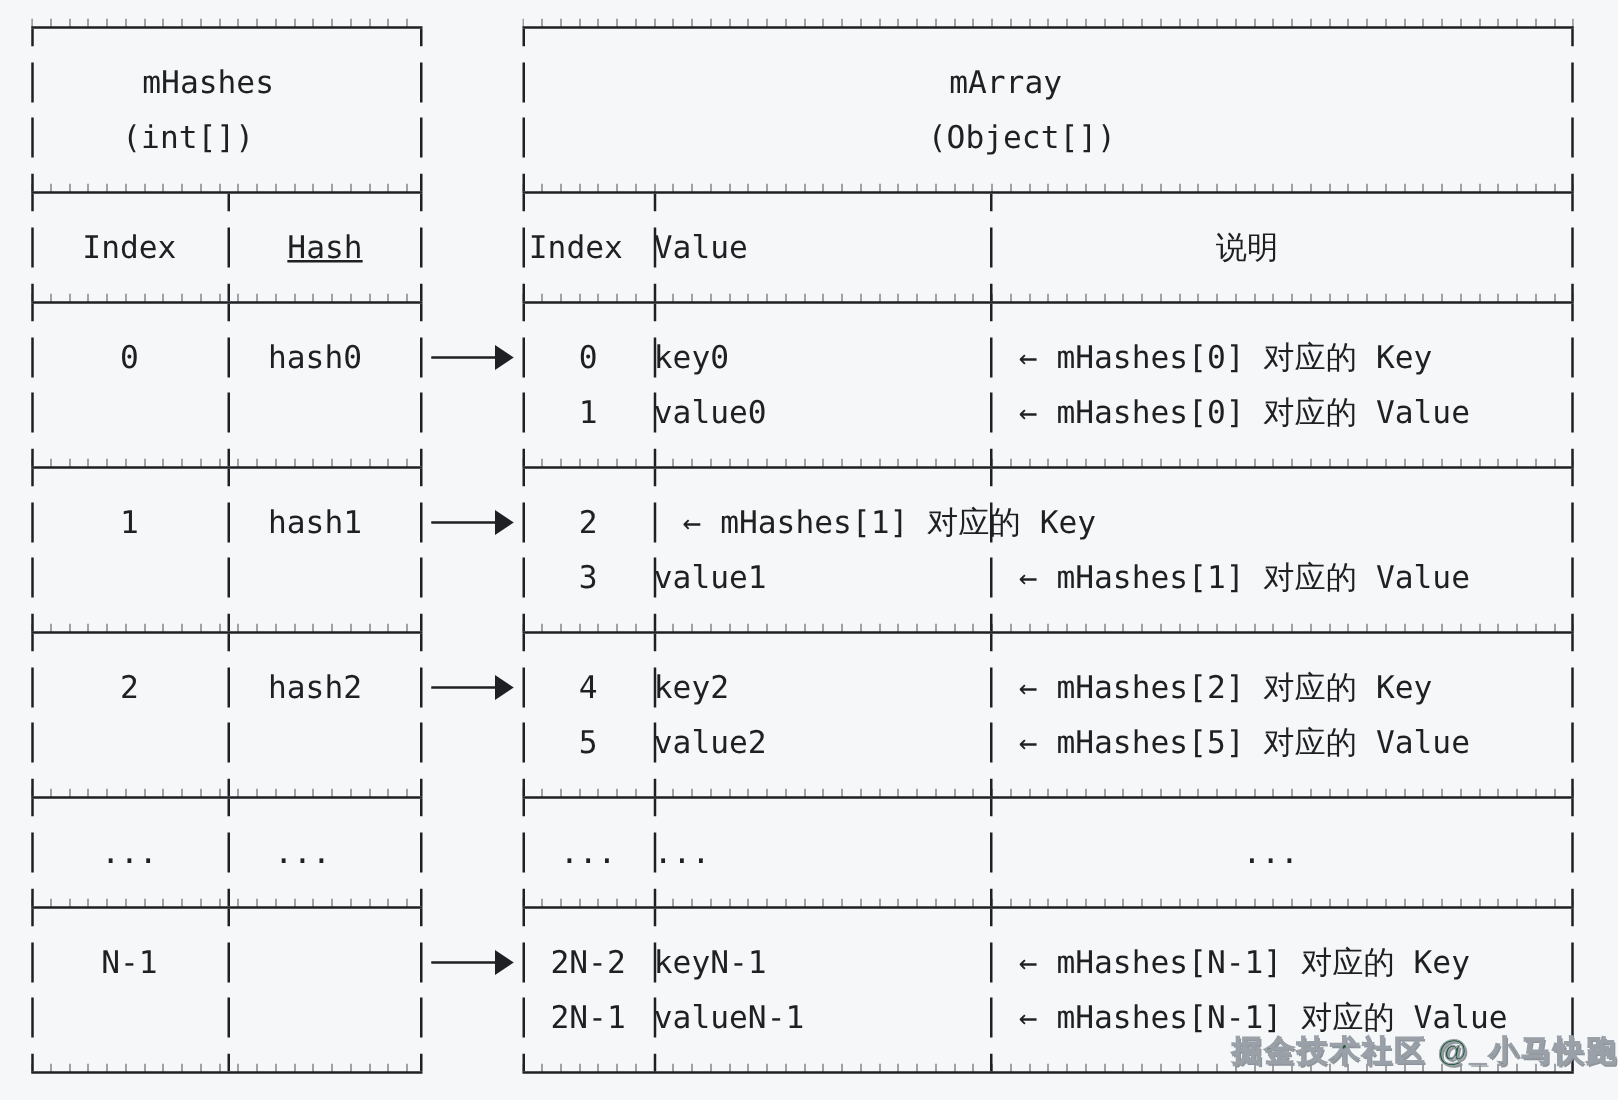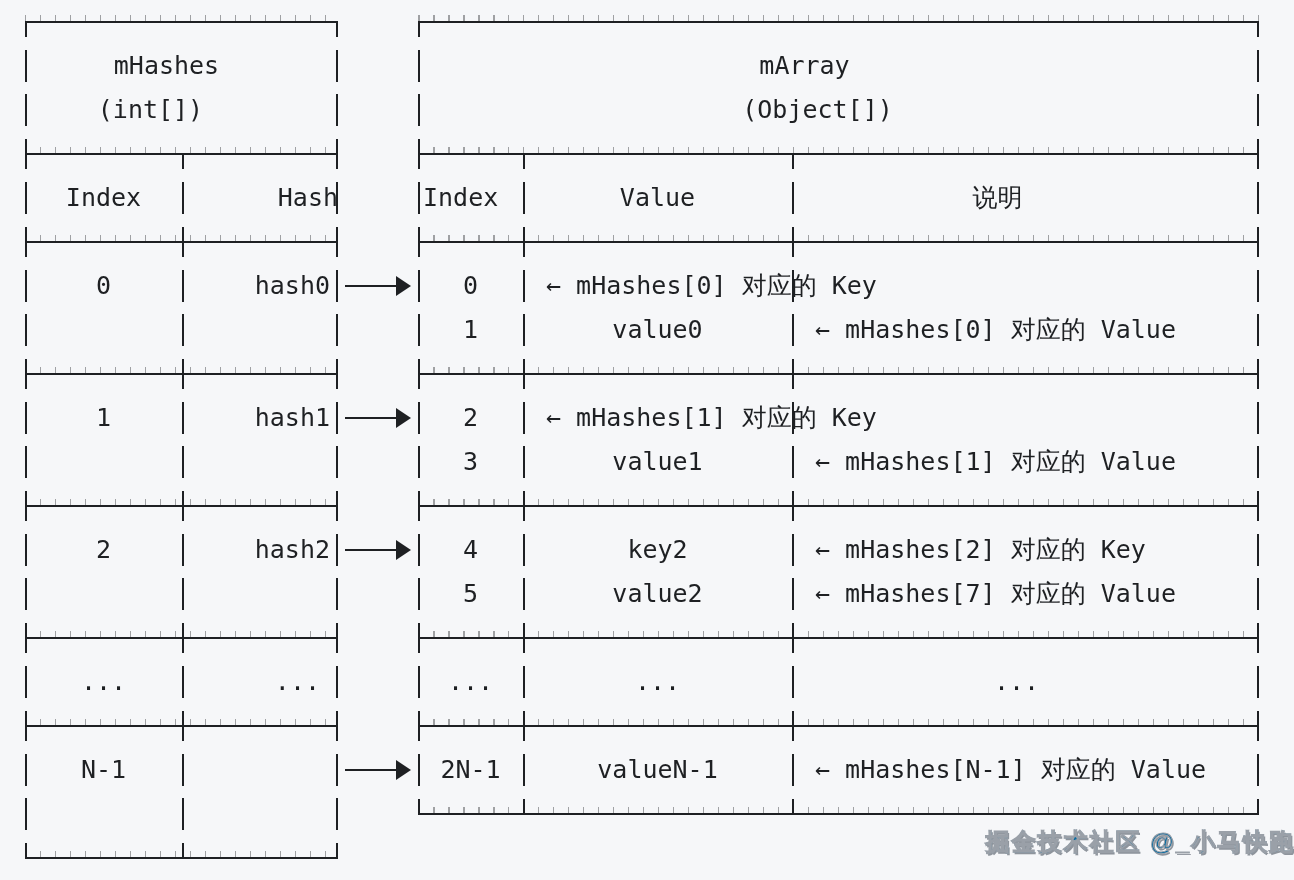--- a/index.html
+++ b/index.html
@@ -54,39 +54,39 @@
     background-position:0 6px,311px 6px;}
   .r-line{background-image:var(--bar),var(--bar),var(--bar),var(--bar);
     background-size:2px 32px,2px 32px,2px 32px,2px 32px;
     background-position:0 6px,105px 6px,374px 6px,839px 6px;}
   .r-line-wide{background-image:var(--bar),var(--bar);
     background-size:2px 32px,2px 32px;
     background-position:0 6px,839px 6px;align-items:center;}
 
   .tc{flex:1;text-align:center;}
   .lc1{width:157px;text-align:center;}
-  .lc2{flex:1;text-align:right;}
+  .lc2{flex:1;text-align:center;text-decoration:underline;}
   .rc1{width:105px;text-align:center;}
   .rc1.left{text-align:left;padding-left:5px;box-sizing:border-box;}
-  .rc2{width:269px;text-align:center;}
+  .rc2{width:269px;text-align:left;}
   .rc3{flex:1;text-align:left;padding-left:23px;box-sizing:border-box;}
   .rc3.ctr{text-align:center;padding-left:0;}
   .shift{display:inline-block;transform:translateX(var(--sh,0px));}
 
   
   .arrow{position:absolute;left:343px;width:68px;height:20px;}
   .arrow::before{content:"";position:absolute;left:2px;right:12px;top:9px;height:2px;background:var(--ink);}
   .arrow::after{content:"";position:absolute;right:0;top:0;width:0;height:0;
     border-left:15px solid var(--ink);border-top:10px solid transparent;border-bottom:10px solid transparent;}
 
   
   .watermark{position:absolute;top:827px;right:26px;
     font-family:"Liberation Sans","DejaVu Sans",sans-serif;font-weight:bold;
     font-size:24px;letter-spacing:2px;line-height:30px;
-    color:#0369a1;-webkit-text-stroke:1px #9aa0a8;
+    color:#14532d;-webkit-text-stroke:1px #9aa0a8;
     text-shadow:1.5px 1.5px 0 #8e949c;}
 </style>
 </head>
 <body>
 
 <div class="canvas">
 
   <div class="table lt">
     <div class="ln hl l-top"></div>
     <div class="ln l-line-wide">
@@ -147,20 +147,21 @@
     <div class="ln hl r-sep1"></div>
     <div class="ln r-line">
       <div class="rc1 left">Index</div>
       <div class="rc2">Value</div>
       <div class="rc3 ctr"><span class="shift" style="--sh:-28px">说明</span></div>
     </div>
     <div class="ln hl r-sep"></div>
 
     <div class="ln r-line">
       <div class="rc1">0</div>
+      <div class="rc2">key0</div>
       <div class="rc3">← mHashes[0] 对应的 Key</div>
     </div>
     <div class="ln r-line">
       <div class="rc1">1</div>
       <div class="rc2">value0</div>
       <div class="rc3">← mHashes[0] 对应的 Value</div>
     </div>
     <div class="ln hl r-sep"></div>
 
     <div class="ln r-line">
@@ -175,31 +176,36 @@
     <div class="ln hl r-sep"></div>
 
     <div class="ln r-line">
       <div class="rc1">4</div>
       <div class="rc2">key2</div>
       <div class="rc3">← mHashes[2] 对应的 Key</div>
     </div>
     <div class="ln r-line">
       <div class="rc1">5</div>
       <div class="rc2">value2</div>
-      <div class="rc3">← mHashes[7] 对应的 Value</div>
+      <div class="rc3">← mHashes[5] 对应的 Value</div>
     </div>
     <div class="ln hl r-sep"></div>
 
     <div class="ln r-line">
       <div class="rc1">...</div>
       <div class="rc2">...</div>
       <div class="rc3 ctr"><span class="shift" style="--sh:-9px">...</span></div>
     </div>
     <div class="ln hl r-sep"></div>
 
+    <div class="ln r-line">
+      <div class="rc1">2N-2</div>
+      <div class="rc2">keyN-1</div>
+      <div class="rc3">← mHashes[N-1] 对应的 Key</div>
+    </div>
     <div class="ln r-line">
       <div class="rc1">2N-1</div>
       <div class="rc2">valueN-1</div>
       <div class="rc3">← mHashes[N-1] 对应的 Value</div>
     </div>
     <div class="ln hl r-bot"></div>
   </div>
 
   <div class="arrow" style="top:276px"></div>
   <div class="arrow" style="top:408px"></div>

